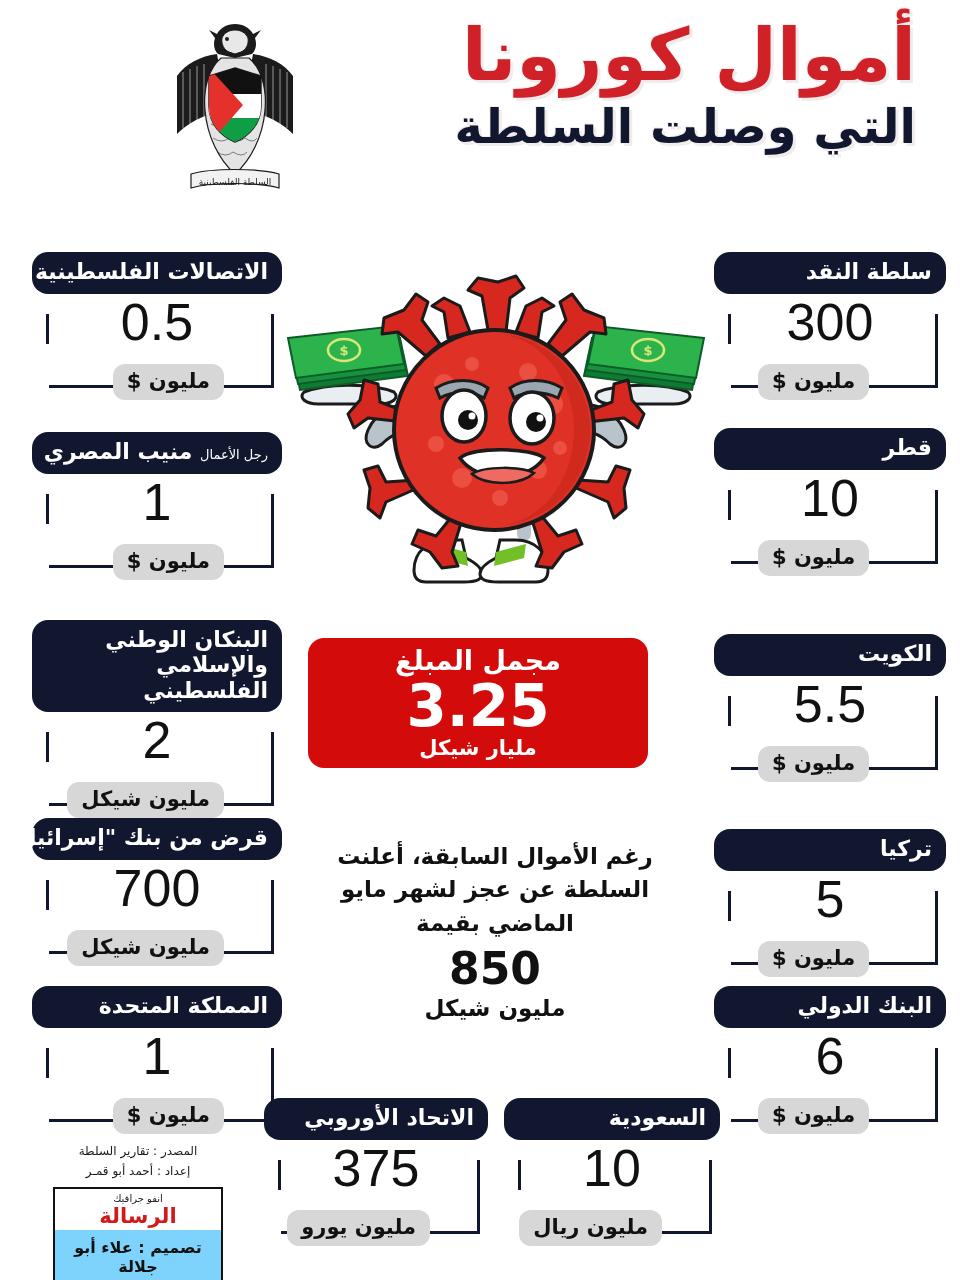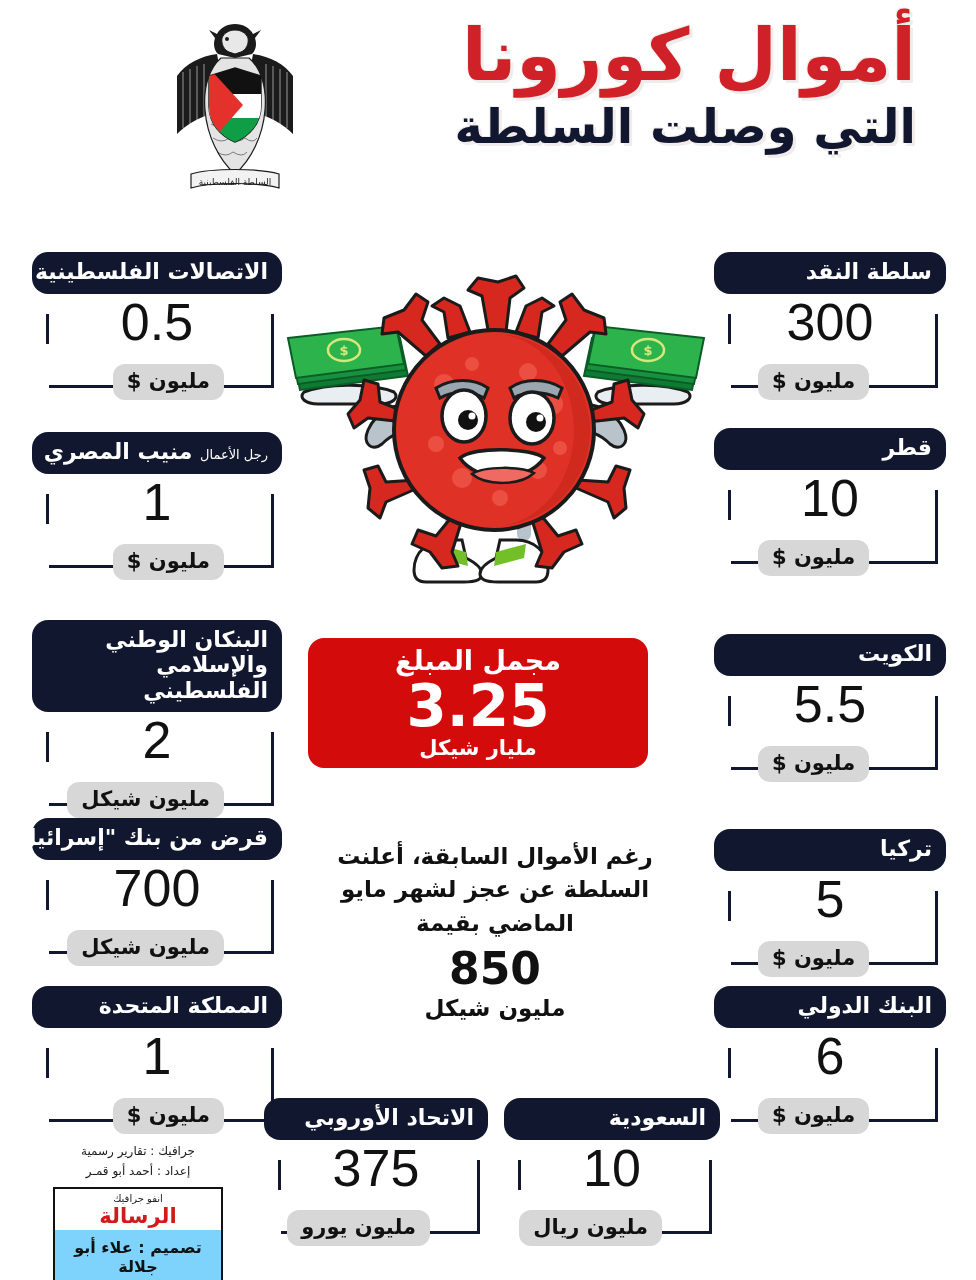--- a/index.html
+++ b/index.html
@@ -381,21 +381,21 @@
     <div class="total-unit">مليار شيكل</div>
   </div>
 
   <div class="note">
     <div class="note-text">رغم الأموال السابقة، أعلنت السلطة عن عجز لشهر مايو الماضي بقيمة</div>
     <div class="note-value">850</div>
     <div class="note-unit">مليون شيكل</div>
   </div>
 
   <div class="credits">
-    <div class="credit-line">جرافيك :  تقارير رسمية</div>
+    <div class="credit-line">المصدر :  تقارير السلطة</div>
     <div class="credit-line">إعداد : أحمد أبو قمـر</div>
     <div class="logo-box">
       <div class="logo-top">انفو جرافيك</div>
       <div class="logo-brand">الرسالة</div>
       <div class="logo-bottom">تصميم : علاء أبو جلالة</div>
     </div>
   </div>
 
 </div>
 

